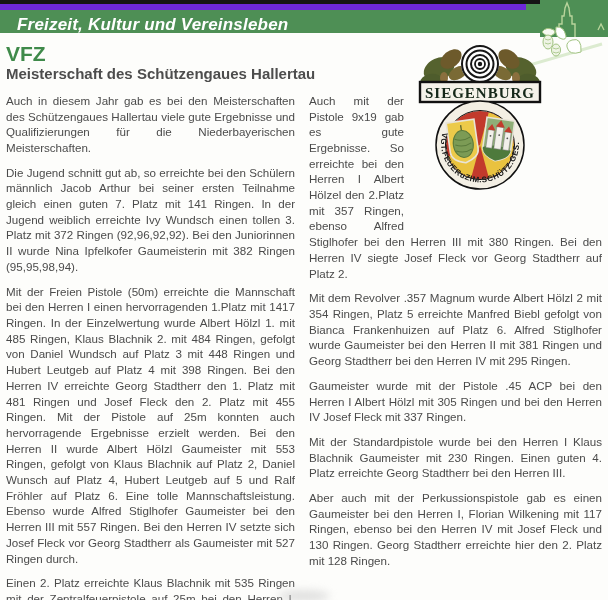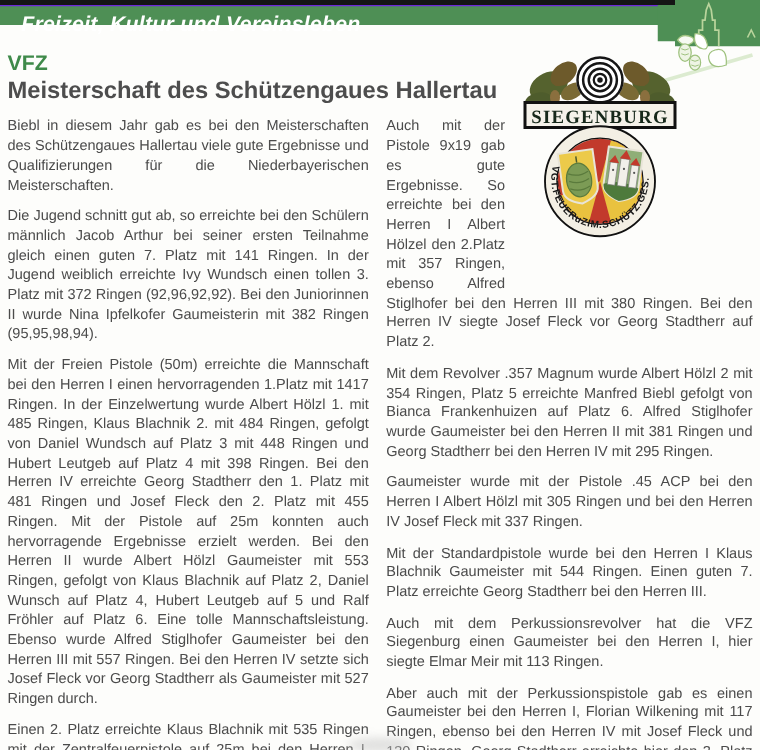--- a/index.html
+++ b/index.html
@@ -4,34 +4,34 @@
 <style>
   html,body{margin:0;padding:0;background:#ffffff;}
   .page{
     position:relative;width:608px;height:600px;overflow:hidden;
     background:#fdfdfb;
     font-family:"Liberation Sans", sans-serif;
     color:#4b4b4b;
   }
   .top-strip{position:absolute;top:0;left:0;width:100%;height:4px;background:#151515;}
   .banner{
-    position:absolute;top:4px;left:0;width:100%;height:16px;
-    background:#4e8f55;border-top:1px solid #6d28d9;box-sizing:border-box;
+    position:absolute;top:4px;left:0;width:100%;height:29px;
+    background:#4e8f55;border-top:6px solid #6d28d9;box-sizing:border-box;
   }
   .banner-title{
     color:#ffffff;font-style:italic;font-weight:bold;font-size:17px;
     padding:5px 0 0 17px;letter-spacing:0.2px;
   }
   .corner-decor{position:absolute;top:0;right:0;width:82px;height:68px;}
   .content{position:absolute;top:42px;left:6px;width:596px;}
   .article-title{
-    color:#3f8a4a;font-size:17px;font-weight:bold;line-height:1.1;margin:0;
+    color:#3f8a4a;font-size:21px;font-weight:bold;line-height:1.1;margin:0;
   }
   .article-subtitle{
-    color:#4d4d4d;font-size:19px;font-weight:bold;line-height:1.25;margin:0 0 9px 0;
+    color:#4d4d4d;font-size:15px;font-weight:bold;line-height:1.25;margin:0 0 9px 0;
   }
   .cols{display:flex;gap:14px;}
   .col{text-align:justify;font-size:11.6px;line-height:15.7px;hyphens:auto;}
   .col-left{width:289px;}
   .col-right{width:293px;position:relative;}
   .col p{margin:0 0 9px 0;}
   .logo-spacer{float:right;width:198px;height:126px;}
   .logo-wrap{position:absolute;top:-50px;left:102px;width:138px;height:148px;}
   .page-smudge{
     position:absolute;left:278px;top:590px;width:52px;height:12px;
@@ -64,21 +64,21 @@
     <ellipse cx="30" cy="50" rx="4.5" ry="6" fill="#eef4e4" stroke="#9fc27f" stroke-width="1"></ellipse>
     <path d="M27,48 q3,2 6,0 M27,52 q3,2 6,0" stroke="#9fc27f" stroke-width="0.8" fill="none"></path>
   </svg>
 
   <div class="content">
     <h1 class="article-title">VFZ</h1>
     <h2 class="article-subtitle">Meisterschaft des Schützengaues Hallertau</h2>
 
     <div class="cols">
       <div class="col col-left">
-        <p>Biebl in diesem Jahr gab es bei den Meisterschaften des Schützengaues Hallertau viele gute Ergebnisse und Qualifizierungen für die Niederbayerischen Meisterschaften.</p>
+        <p>Auch in diesem Jahr gab es bei den Meisterschaften des Schützengaues Hallertau viele gute Ergebnisse und Qualifizierungen für die Niederbayerischen Meisterschaften.</p>
         <p>Die Jugend schnitt gut ab, so erreichte bei den Schülern männlich Jacob Arthur bei seiner ersten Teilnahme gleich einen guten 7. Platz mit 141 Ringen. In der Jugend weiblich erreichte Ivy Wundsch einen tollen 3. Platz mit 372 Ringen (92,96,92,92). Bei den Juniorinnen II wurde Nina Ipfelkofer Gaumeisterin mit 382 Ringen (95,95,98,94).</p>
         <p>Mit der Freien Pistole (50m) erreichte die Mannschaft bei den Herren I einen hervorragenden 1.Platz mit 1417 Ringen. In der Einzelwertung wurde Albert Hölzl 1. mit 485 Ringen, Klaus Blachnik 2. mit 484 Ringen, gefolgt von Daniel Wundsch auf Platz 3 mit 448 Ringen und Hubert Leutgeb auf Platz 4 mit 398 Ringen. Bei den Herren IV erreichte Georg Stadtherr den 1. Platz mit 481 Ringen und Josef Fleck den 2. Platz mit 455 Ringen. Mit der Pistole auf 25m konnten auch hervorragende Ergebnisse erzielt werden. Bei den Herren II wurde Albert Hölzl Gaumeister mit 553 Ringen, gefolgt von Klaus Blachnik auf Platz 2, Daniel Wunsch auf Platz 4, Hubert Leutgeb auf 5 und Ralf Fröhler auf Platz 6. Eine tolle Mannschaftsleistung. Ebenso wurde Alfred Stiglhofer Gaumeister bei den Herren III mit 557 Ringen. Bei den Herren IV setzte sich Josef Fleck vor Georg Stadtherr als Gaumeister mit 527 Ringen durch.</p>
         <p>Einen 2. Platz erreichte Klaus Blachnik mit 535 Ringen mit der Zentralfeuerpistole auf 25m bei den Herren I. Bei den Herren III, siegte Alfred Stiglhofer vor Josef Fleck und Georg Stadtherr auf den Plätzen 2 und 3.</p>
       </div>
 
       <div class="col col-right">
 
         <div class="logo-wrap">
           <svg viewBox="0 0 138 148" width="138" height="148" xmlns="http://www.w3.org/2000/svg">
 
@@ -147,22 +147,21 @@
                 <textPath href="#ringPath" startOffset="1%">VGT.FEUERuZIM.SCHÜTZ.GES.</textPath>
               </text>
             </g>
           </svg>
         </div>
 
         <div class="logo-spacer"></div>
         <p>Auch mit der Pistole 9x19 gab es gute Ergebnisse. So erreichte bei den Herren I Albert Hölzel den 2.Platz mit 357 Ringen, ebenso Alfred Stiglhofer bei den Herren III mit 380 Ringen. Bei den Herren IV siegte Josef Fleck vor Georg Stadtherr auf Platz 2.</p>
         <p>Mit dem Revolver .357 Magnum wurde Albert Hölzl 2 mit 354 Ringen, Platz 5 erreichte Manfred Biebl gefolgt von Bianca Frankenhuizen auf Platz 6. Alfred Stiglhofer wurde Gaumeister bei den Herren II mit 381 Ringen und Georg Stadtherr bei den Herren IV mit 295 Ringen.</p>
         <p>Gaumeister wurde mit der Pistole .45 ACP bei den Herren I Albert Hölzl mit 305 Ringen und bei den Herren IV Josef Fleck mit 337 Ringen.</p>
-        <p>Mit der Standardpistole wurde bei den Herren I Klaus Blachnik Gaumeister mit 544 Ringen. Einen guten 7. Platz erreichte Georg Stadtherr bei den Herren III.</p>
-        <p>Auch mit dem Perkussionsrevolver hat die VFZ Siegenburg einen Gaumeister bei den Herren I, hier siegte Elmar Meir mit 113 Ringen.</p>
+        <p>Mit der Standardpistole wurde bei den Herren I Klaus Blachnik Gaumeister mit 230 Ringen. Einen guten 4. Platz erreichte Georg Stadtherr bei den Herren III.</p>
         <p>Aber auch mit der Perkussionspistole gab es einen Gaumeister bei den Herren I, Florian Wilkening mit 117 Ringen, ebenso bei den Herren IV mit Josef Fleck und 130 Ringen. Georg Stadtherr erreichte hier den 2. Platz mit 128 Ringen.</p>
 
       </div>
     </div>
   </div>
 
   <div class="page-smudge"></div>
 </div>
 
 </body></html>

